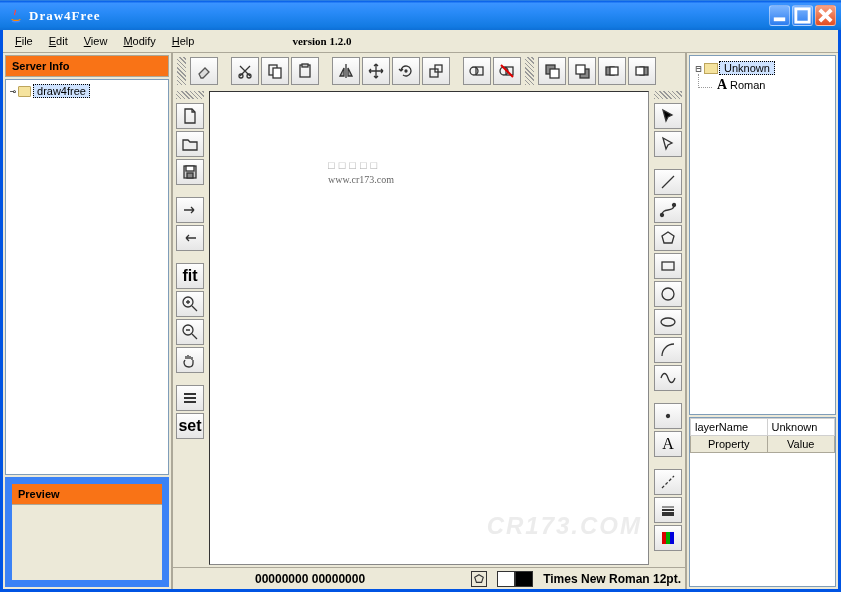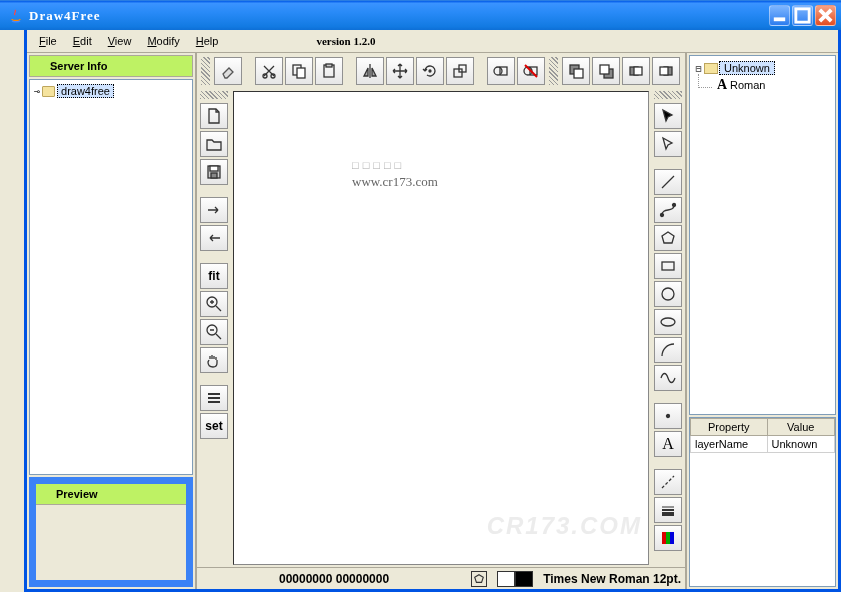--- a/index.html
+++ b/index.html
@@ -7,33 +7,33 @@
 
 
 .titlebar { height: 30px; background: linear-gradient(to bottom, #0058e6 0%, #3a93ff 8%, #288af7 40%, #127ae2 88%, #0d6fd6 100%); display: flex; align-items: center; padding: 0 3px; color: #fff; font-weight: bold; font-size: 13px; border-top: 1px solid #2a7de1; }
 .titlebar .java-icon { width: 16px; height: 16px; margin: 0 5px; display: inline-flex; align-items: center; justify-content: center; }
 .titlebar .caption { flex: 1; font-family: "Trebuchet MS", Tahoma; letter-spacing: 1px; }
 .winbtns { display: flex; gap: 2px; margin-right: 2px; }
 .winbtn { width: 21px; height: 21px; border-radius: 3px; display: flex; align-items: center; justify-content: center; border: 1px solid #fff6; }
 .winbtn.min, .winbtn.max { background: linear-gradient(to bottom, #7eb6ff, #2c7def); }
 .winbtn.close { background: linear-gradient(to bottom, #f7a183, #e24d22); }
 
-.outer { border: 3px solid #0054e3; border-top: none; height: 562px; background: #ece9d8; display: flex; flex-direction: column; margin-left: 24px; }
+.outer { border: 3px solid #0054e3; border-top: none; height: 562px; background: #ece9d8; display: flex; flex-direction: column; }
 
 
 .menubar { height: 22px; display: flex; align-items: center; padding: 2px 4px; background: #ece9d8; }
 .menubar .m { padding: 2px 7px; border: 1px solid transparent; }
 .menubar .u { text-decoration: underline; }
 .version { margin-left: 90px; font-weight: bold; font-family: Liberation Serif, serif; }
 
 
 .work { flex: 1; display: flex; min-height: 0; border-top: 1px solid #aca899; }
 
 .leftcol { width: 170px; display: flex; flex-direction: column; border-right: 2px solid #aca899; }
-.panel-title { padding: 4px 20px; font-weight: bold; border: 1px solid #aca899; margin: 2px; background: #bef264; }
+.panel-title { padding: 4px 6px; font-weight: bold; border: 1px solid #aca899; margin: 2px; background: #f97316; }
 .tree { flex: 1; background: #fff; margin: 0 2px; border: 1px solid #7f9db9; padding: 4px; }
 .tree-row { display: flex; align-items: center; gap: 2px; }
 .tree-handle { color: #222; font-family: monospace; font-size: 10px; }
 .tree .folder { width: 13px; height: 11px; background: #f5e39e; border: 1px solid #bda55c; border-radius: 1px; display: inline-block; position: relative; }
 .tree .sel { background: #cfe3ff; padding: 0 3px; border: 1px dotted #000; }
 .preview { height: 110px; margin: 2px; border: 7px solid #3b82f6; }
 .preview .panel-title { border: none; border-bottom: 1px solid #aca899; margin: 0; }
 
 .center { flex: 1; display: flex; flex-direction: column; min-width: 0; }
 
@@ -42,26 +42,26 @@
 .grip { width: 9px; height: 28px; background: repeating-linear-gradient(45deg, #999 0 1px, #ece9d8 1px 3px); margin: 0 2px; }
 .sep { width: 9px; }
 .tb { width: 28px; height: 28px; border: 1px solid #919191; background: linear-gradient(to bottom, #fefefe, #e6e6e6); display: flex; align-items: center; justify-content: center; cursor: pointer; }
 .tb svg { width: 18px; height: 18px; }
 
 
 .stagewrap { flex: 1; display: flex; min-height: 0; }
 .tbar-v { width: 34px; background: #ece9d8; display: flex; flex-direction: column; align-items: center; padding: 2px 0; gap: 2px; }
 .tbar-v .grip-h { width: 28px; height: 8px; background: repeating-linear-gradient(45deg, #999 0 1px, #ece9d8 1px 3px); margin-bottom: 2px; }
 .vb { width: 28px; height: 26px; border: 1px solid #919191; background: linear-gradient(to bottom, #fefefe, #e6e6e6); display: flex; align-items: center; justify-content: center; cursor: pointer; font-size: 11px; }
-.vb.txt { font-weight: bold; font-size: 12px; }
+.vb.txt { font-weight: bold; font-size: 16px; }
 .vgap { height: 8px; }
 .vb svg { width: 18px; height: 18px; }
 
 .stage { flex: 1; background: #fff; border: 1px inset #888; margin: 2px; position: relative; overflow: hidden; }
-.canvas-text { position: absolute; top: 82px; left: 118px; color: #666; font-family: "Times New Roman", serif; font-size: 13px; }
+.canvas-text { position: absolute; top: 82px; left: 118px; color: #666; font-family: "Times New Roman", serif; font-size: 10px; }
 .canvas-placeholder { position: absolute; top: 67px; left: 118px; color: #aaa; letter-spacing: 4px; }
 .watermark { position: absolute; right: 6px; bottom: 24px; font: italic bold 24px Arial; color: rgba(180,180,180,.25); letter-spacing: 2px; pointer-events: none; }
 
 .status { height: 22px; display: flex; align-items: center; border-top: 1px solid #aca899; font-weight: bold; font-size: 12px; padding: 0 2px; gap: 6px; }
 .status .coords { margin-left: 80px; }
 .status .swatches { margin-left: auto; display: flex; }
 .swatch { width: 18px; height: 16px; border: 1px solid #333; }
 .swatch.bg { background: #fff; }
 .swatch.fg { background: #000; }
 .status .shape-ind { width: 16px; height: 16px; border: 1px solid #333; margin-right: 4px; display: flex; align-items: center; justify-content: center; }
@@ -413,25 +413,25 @@
         <div class="obj-row">
           <span class="indent-line"></span>
           <span class="bold-A">A</span>
           <span>Roman</span>
         </div>
       </div>
       <div class="prop-table">
         <table>
           <tbody>
               <tr>
+            <td>layerName</td>
+            <td>Unknown</td>
+          </tr>
+          <tr>
             <th>Property</th>
             <th>Value</th>
           </tr>
-          <tr>
-            <td>layerName</td>
-            <td>Unknown</td>
-          </tr>
         </tbody>
           </table>
       </div>
     </div>
   </div>
 </div>
 
 </body></html>

